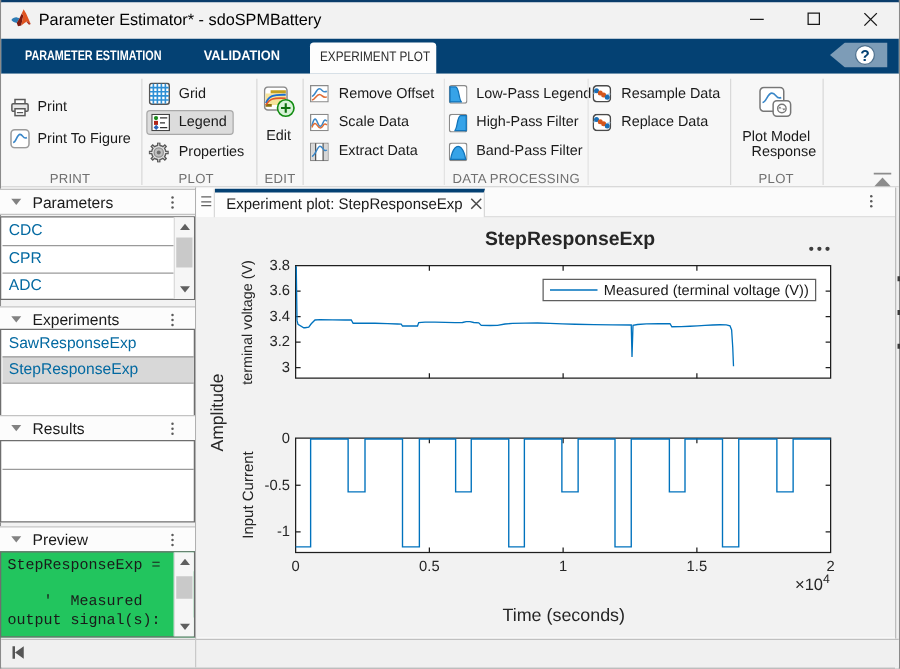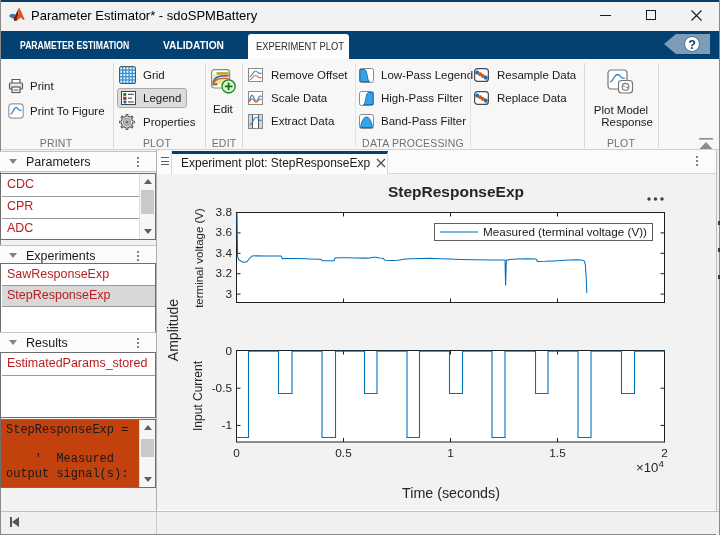--- a/index.html
+++ b/index.html
@@ -7,21 +7,21 @@
 .abs{position:absolute}
 .lbl{position:absolute;white-space:nowrap}
 .seclbl{position:absolute;top:137px;height:12px;font-size:10.5px;color:#707070;text-align:center;letter-spacing:.2px}
 .vsep{position:absolute;top:63px;height:85px;width:1px;background:#d9d9d9}
 .itmtxt{position:absolute;font-size:11.5px;color:#1a1a1a;white-space:nowrap}
 .hdr{position:absolute;left:0;width:156px;height:21px;background:#fcfcfc;border-top:1px solid #c3c3c3;border-bottom:1px solid #c3c3c3}
 .hdrtxt{position:absolute;left:26px;top:3px;font-size:12.5px;color:#1a1a1a}
 .tri{position:absolute;left:9px;top:8px;width:0;height:0;border-left:4.5px solid transparent;border-right:4.5px solid transparent;border-top:5px solid #828282}
 .dots3{position:absolute;width:2px;height:2px;background:#5a5a5a;border-radius:50%;box-shadow:0 4px 0 #5a5a5a,0 8px 0 #5a5a5a}
 .listbox{position:absolute;left:0;width:156px;background:#fff;border:1px solid #6e6e6e}
-.litem{position:absolute;left:1px;font-size:12.5px;color:#b91c1c;padding-left:5px}
+.litem{position:absolute;left:1px;font-size:12.5px;color:#0369a1;padding-left:5px}
 .sb{position:absolute;background:#f6f6f6;border-left:1px solid #dcdcdc}
 .sbbtn{position:absolute;left:0;width:100%;background:#f6f6f6}
 .uptri{width:0;height:0;border-left:4px solid transparent;border-right:4px solid transparent;border-bottom:5px solid #5f5f5f;margin:5px auto 0}
 .dntri{width:0;height:0;border-left:4px solid transparent;border-right:4px solid transparent;border-top:5px solid #5f5f5f;margin:5px auto 0}
 .thumb{position:absolute;left:1px;width:13px;background:#c9c9c9}
 </style></head>
 <body>
 
 <div class="abs" style="left:0;top:0;width:720px;height:2px;background:#0a3d6b"></div>
 <div class="abs" style="left:0;top:0;width:1px;height:535px;background:#8a8a8a"></div>
@@ -239,30 +239,29 @@
   <div class="abs" style="left:1px;top:20.5px;width:153px;height:1px;background:#9a9a9a"></div>
   <div class="abs" style="left:1px;top:41.5px;width:153px;height:1px;background:#9a9a9a"></div>
 </div>
 
 <div class="hdr" style="top:332px">
     <span class="hdrtxt">Results</span>
   </div>
 <div class="tri" style="top:340px"></div>
 <div class="dots3" style="left:137px;top:338px"></div>
 <div class="listbox" style="top:352px;height:66px">
-  <div class="litem" style="top:3px">EstimatedParams_stored</div>
   <div class="abs" style="left:1px;top:21.5px;width:153px;height:1px;background:#9a9a9a"></div>
 </div>
 
 <div class="hdr" style="top:421px">
     <span class="hdrtxt">Preview</span>
   </div>
 <div class="tri" style="top:429px"></div>
 <div class="dots3" style="left:137px;top:427px"></div>
-<div class="listbox" style="top:419px;height:69px;background:#c2410c">
+<div class="listbox" style="top:441px;height:69px;background:#22c55e">
   <div class="abs" style="left:5px;top:3px;font-family:'Liberation Mono',monospace;font-size:12px;line-height:14.5px;color:#1a1a1a;white-space:pre">StepResponseExp =
 
     '  Measured
 output signal(s):</div>
   <div class="sb" style="right:0;top:0;width:16px;height:67px">
     <div class="sbbtn" style="top:0;height:15px">
         <div class="uptri"></div>
       </div>
     <div class="thumb" style="top:19px;height:18px"></div>
     <div class="sbbtn" style="bottom:0;height:15px">

